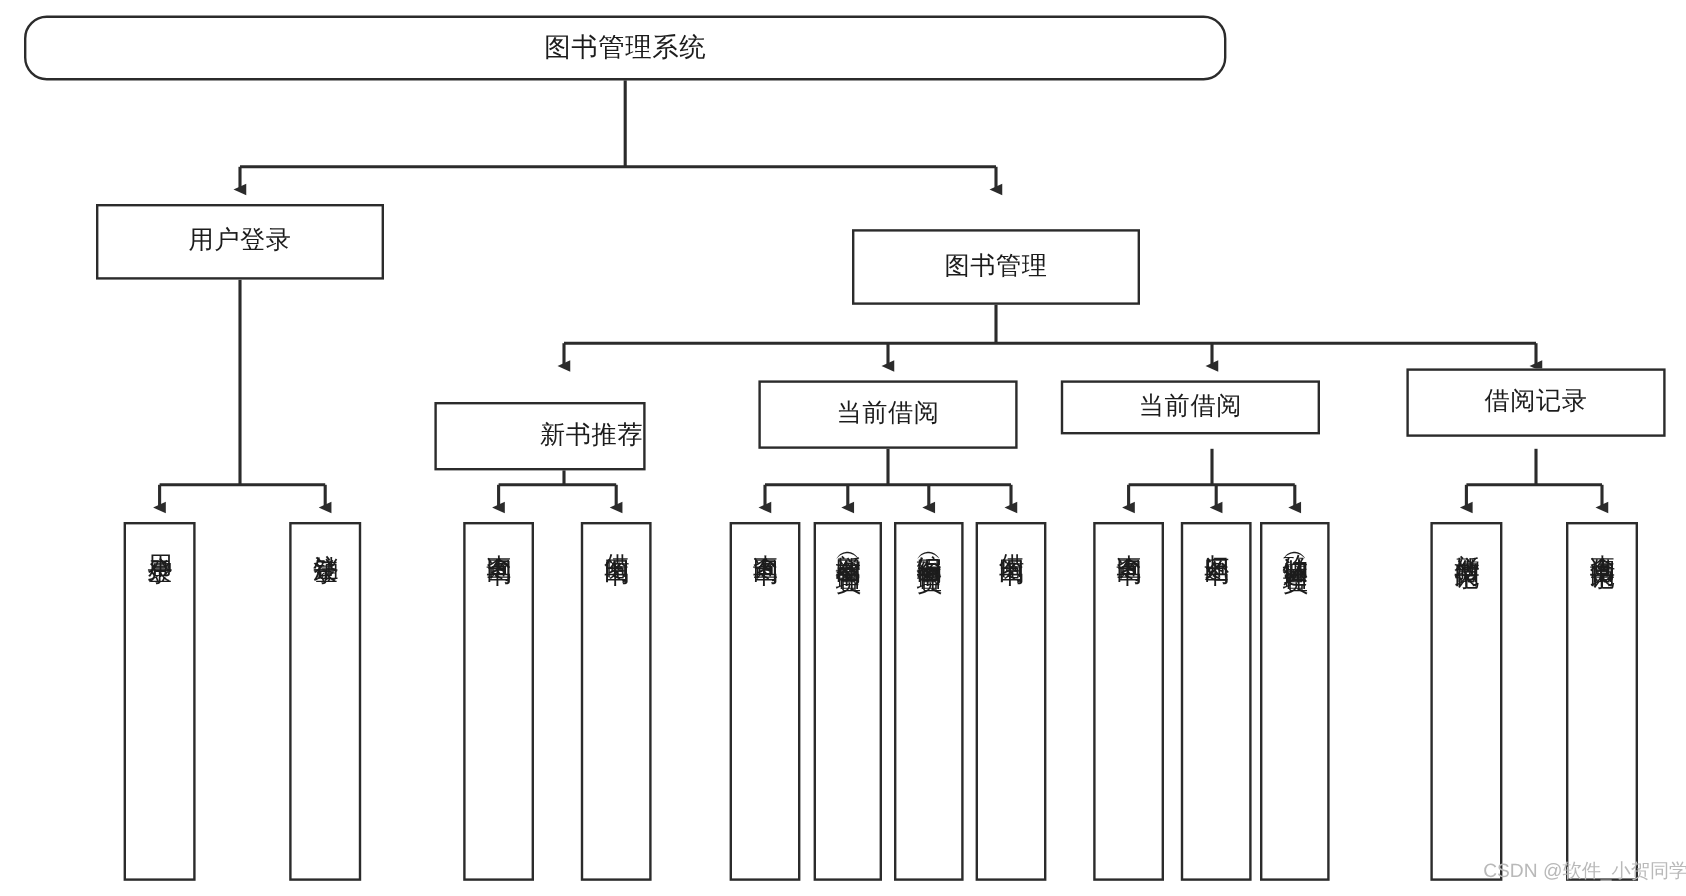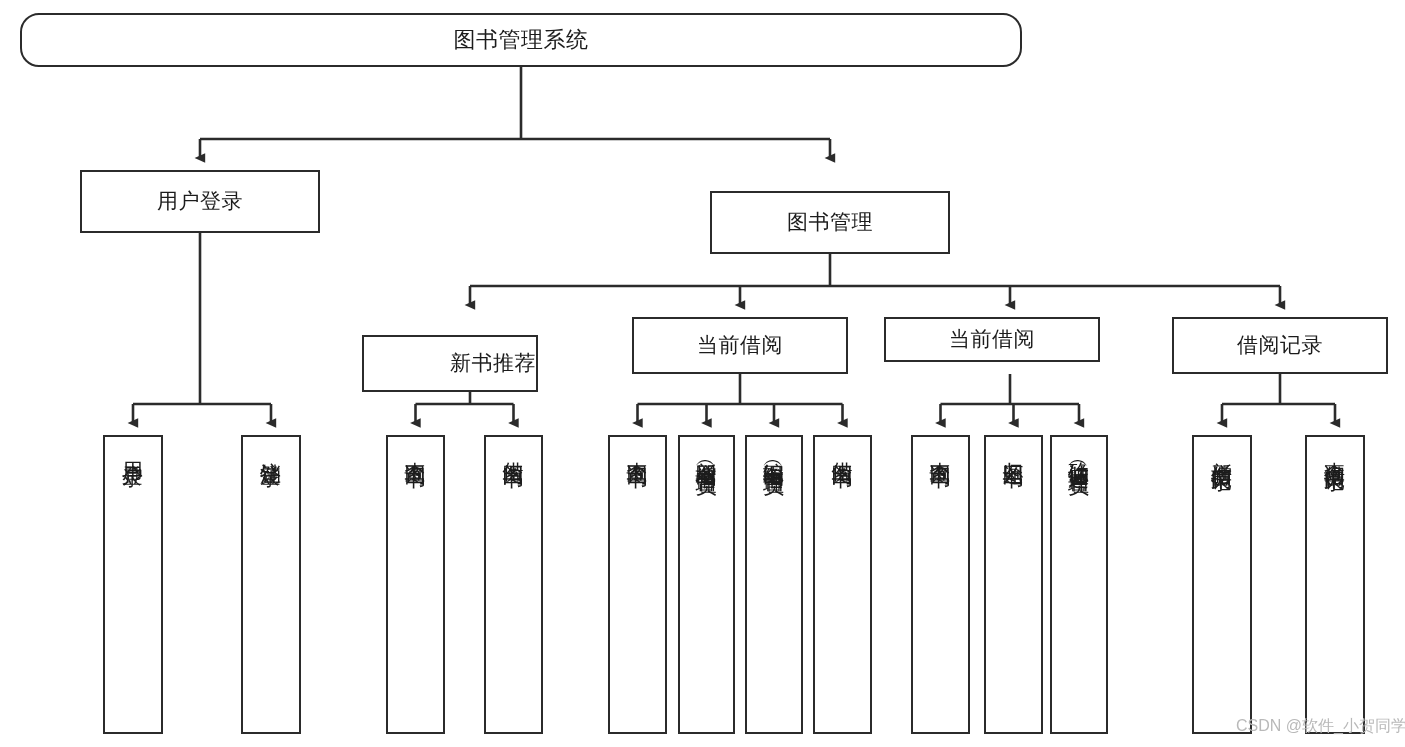--- a/index.html
+++ b/index.html
@@ -126,21 +126,21 @@
       </div>
       <div class="node" style="left: 362px; top: 335px; width: 176px; height: 57px; justify-content: flex-end;">
         <span class="label">新书推荐</span>
       </div>
       <div class="node" style="left: 632px; top: 317px; width: 216px; height: 57px;">
         <span class="label">当前借阅</span>
       </div>
       <div class="node" style="left: 884px; top: 317px; width: 216px; height: 45px;">
         <span class="label">当前借阅</span>
       </div>
-      <div class="node" style="left: 1172px; top: 317px; width: 216px; height: 57px;">
+      <div class="node" style="left: 1172px; top: 307px; width: 216px; height: 57px;">
         <span class="label">借阅记录</span>
       </div>
       <div class="node vertical" style="left: 103px; top: 435px; width: 60px; height: 299px;">
         <span class="label">用户登录</span>
       </div>
       <div class="node vertical" style="left: 241px; top: 435px; width: 60px; height: 299px;">
         <span class="label">注销登录</span>
       </div>
       <div class="node vertical" style="left: 386px; top: 435px; width: 59px; height: 299px;">
         <span class="label">查询图书</span>

